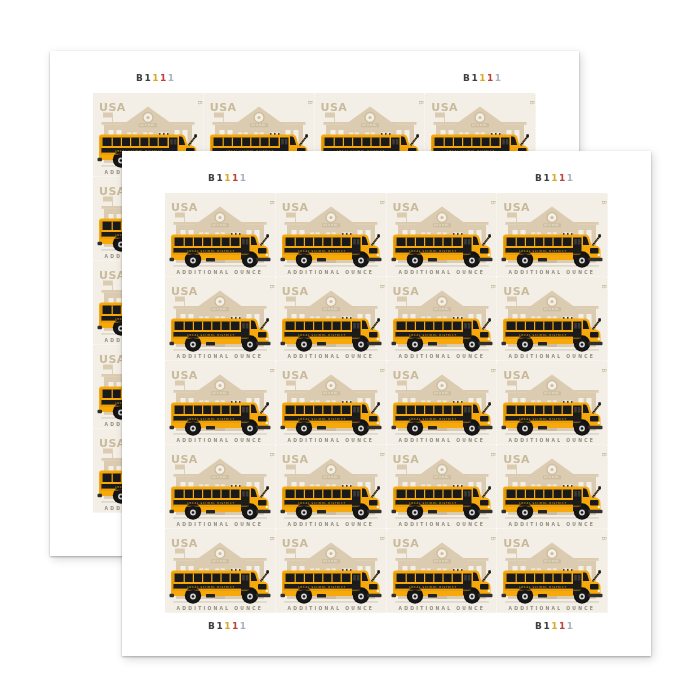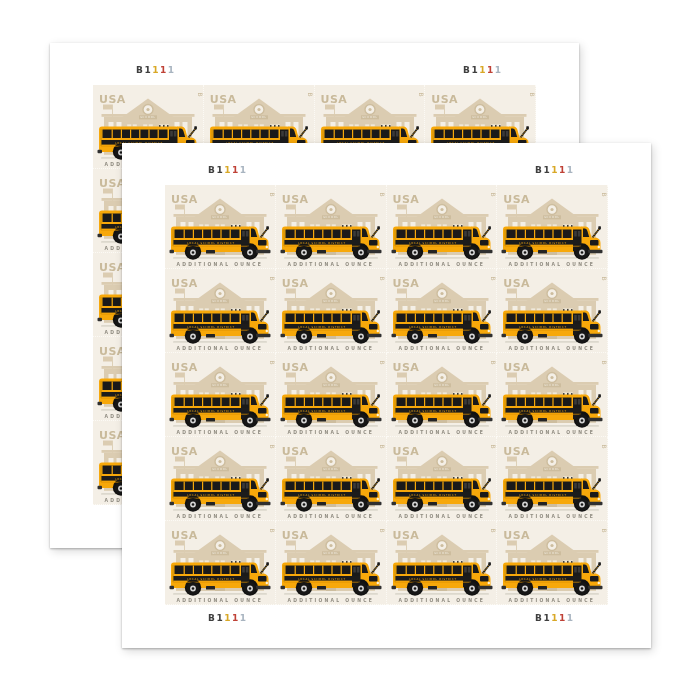--- a/index.html
+++ b/index.html
@@ -1,21 +1,21 @@
 <!DOCTYPE html>
 <html><head>
 <meta charset="utf-8">
 <style>
   html,body{margin:0;padding:0;}
   body{
     width:700px;height:700px;position:relative;overflow:hidden;
     background:var(--page-bg,#ffffff);
     font-family:"Liberation Sans", sans-serif;
   }
-  .scene{position:absolute;inset:0;}
+  .scene{position:absolute;inset:0;margin-top:8px;}
   .sheet{
     position:absolute;width:529px;height:505px;
     background:var(--sheet-bg,#ffffff);
     box-shadow:0 1px 2px rgba(0,0,0,.28), 2px 3px 9px rgba(0,0,0,.16);
   }
   .sheet.back{left:50px;top:43px;z-index:1;}
   .sheet.front{left:122px;top:143px;z-index:2;}
   .pane{
     position:absolute;left:43px;top:42px;width:443px;height:420px;
     display:grid;grid-template-columns:repeat(4,1fr);grid-auto-rows:84px;

